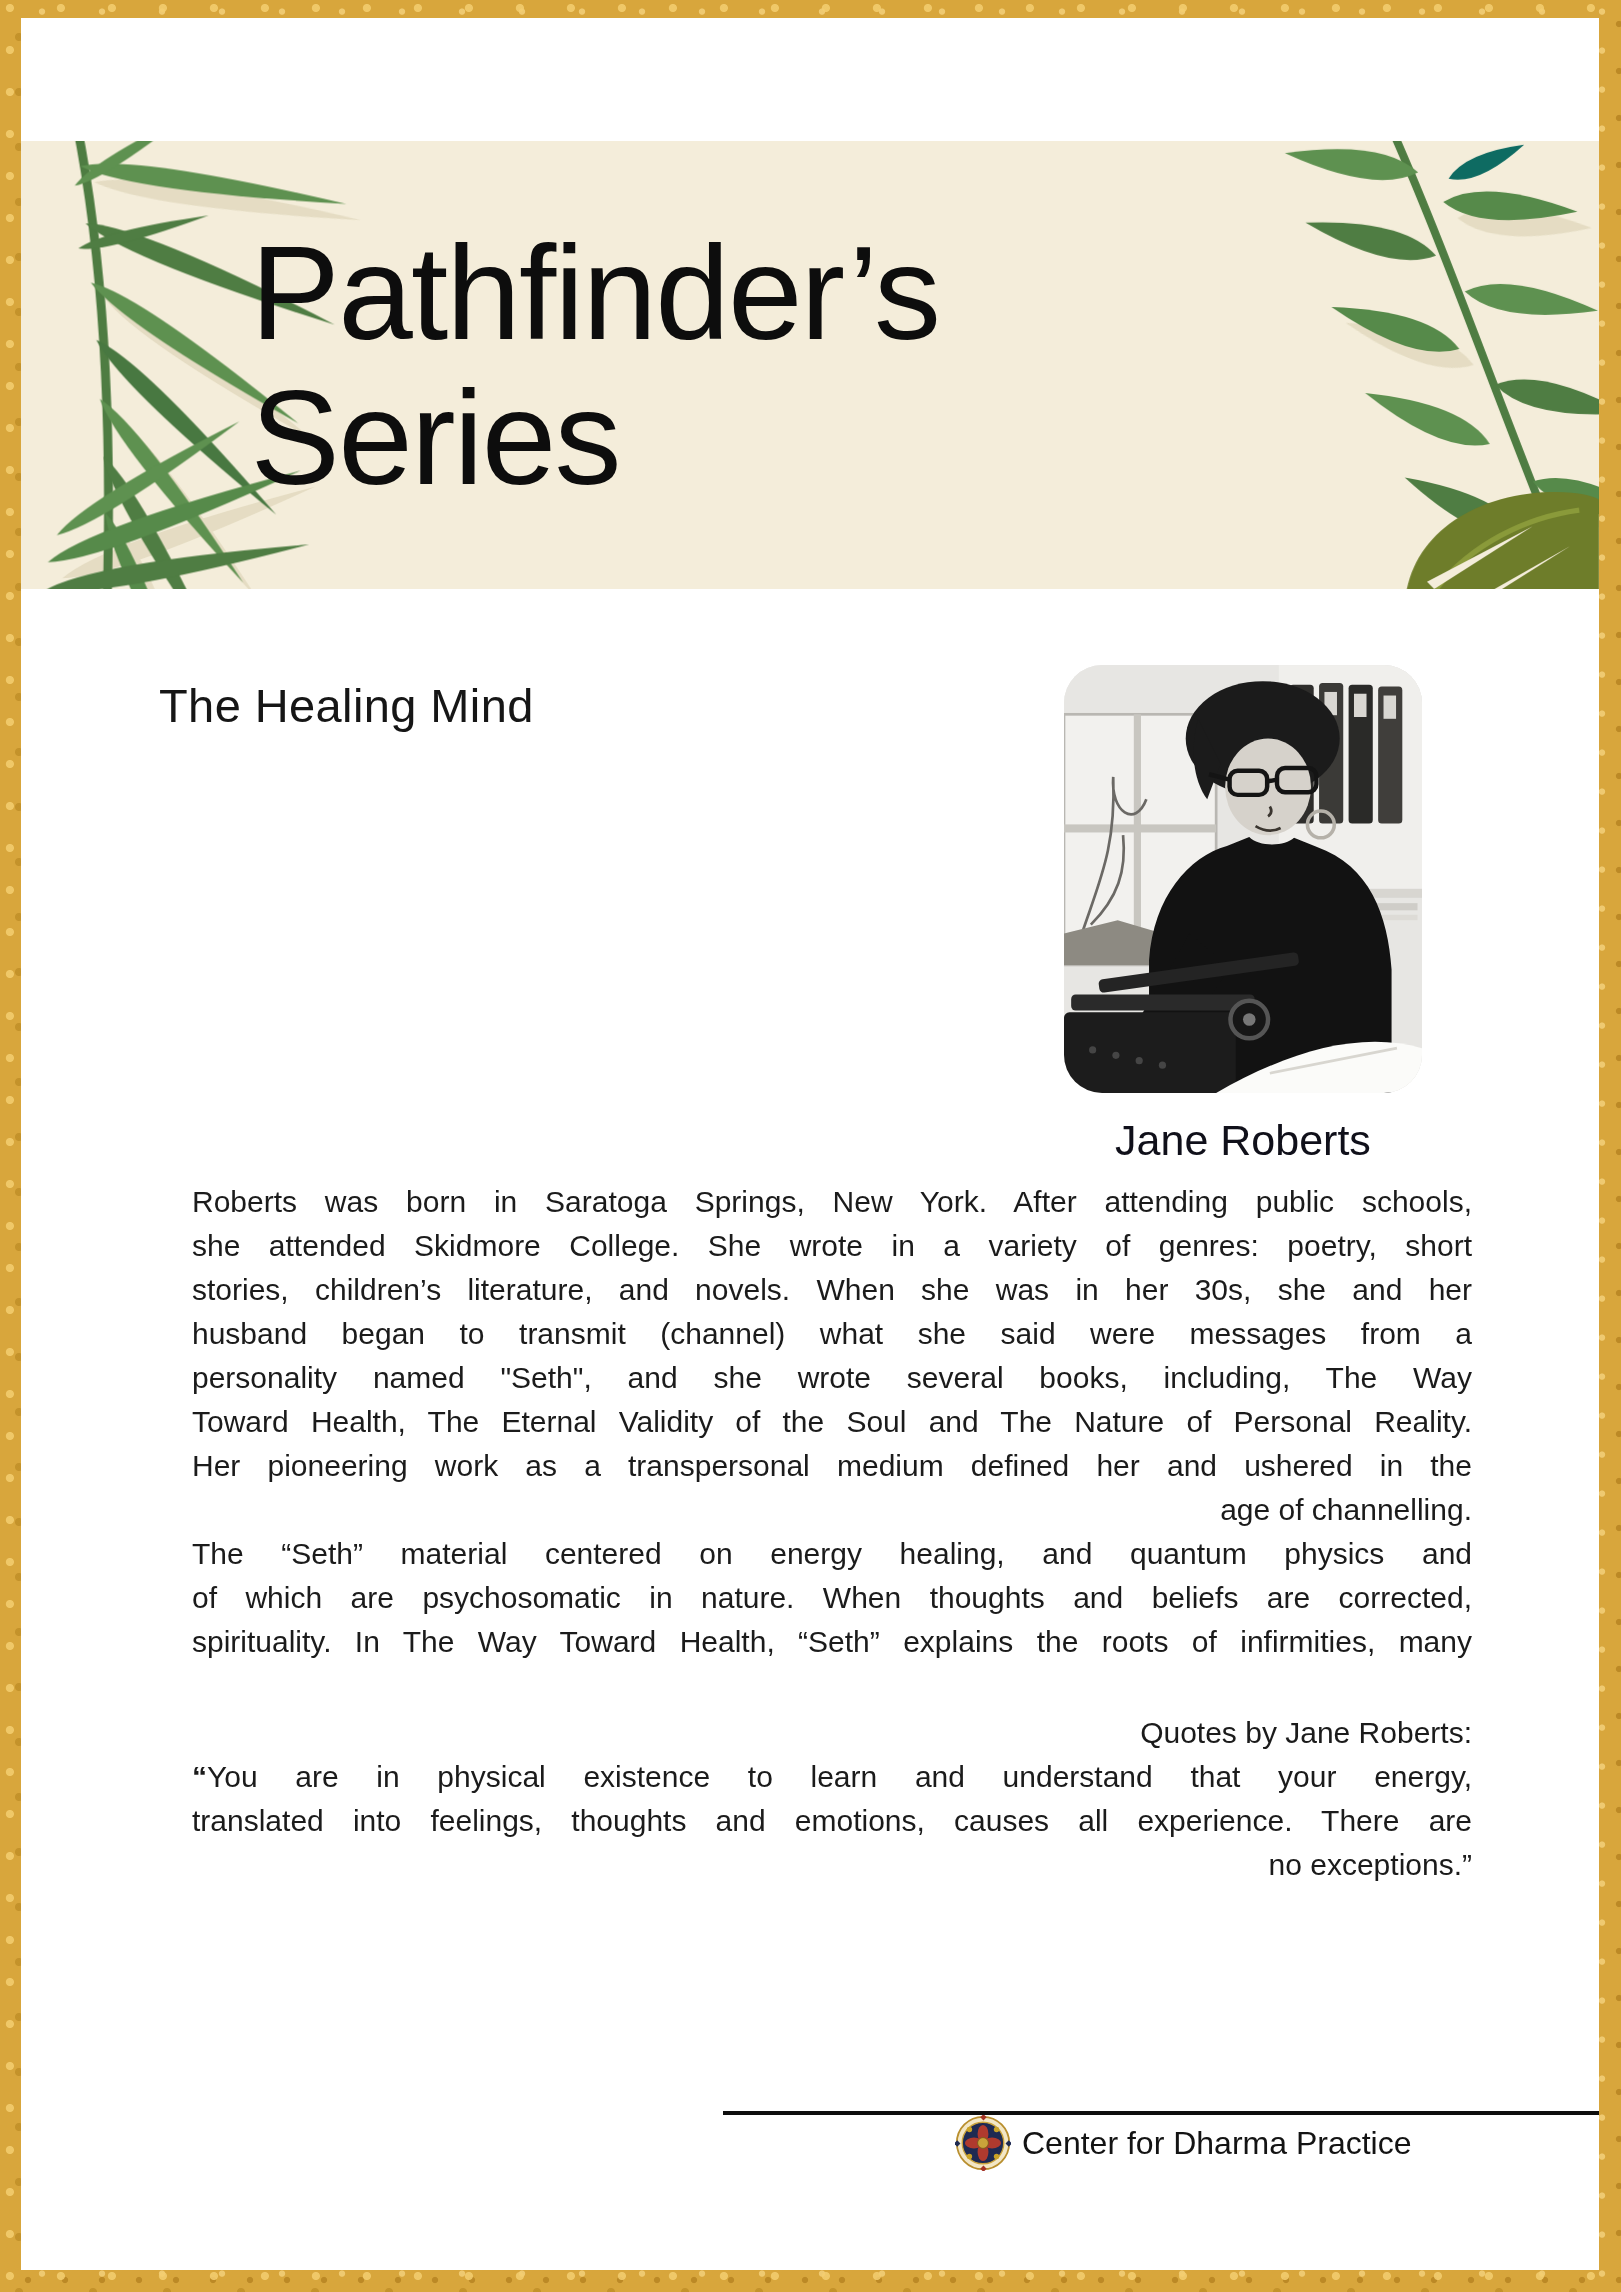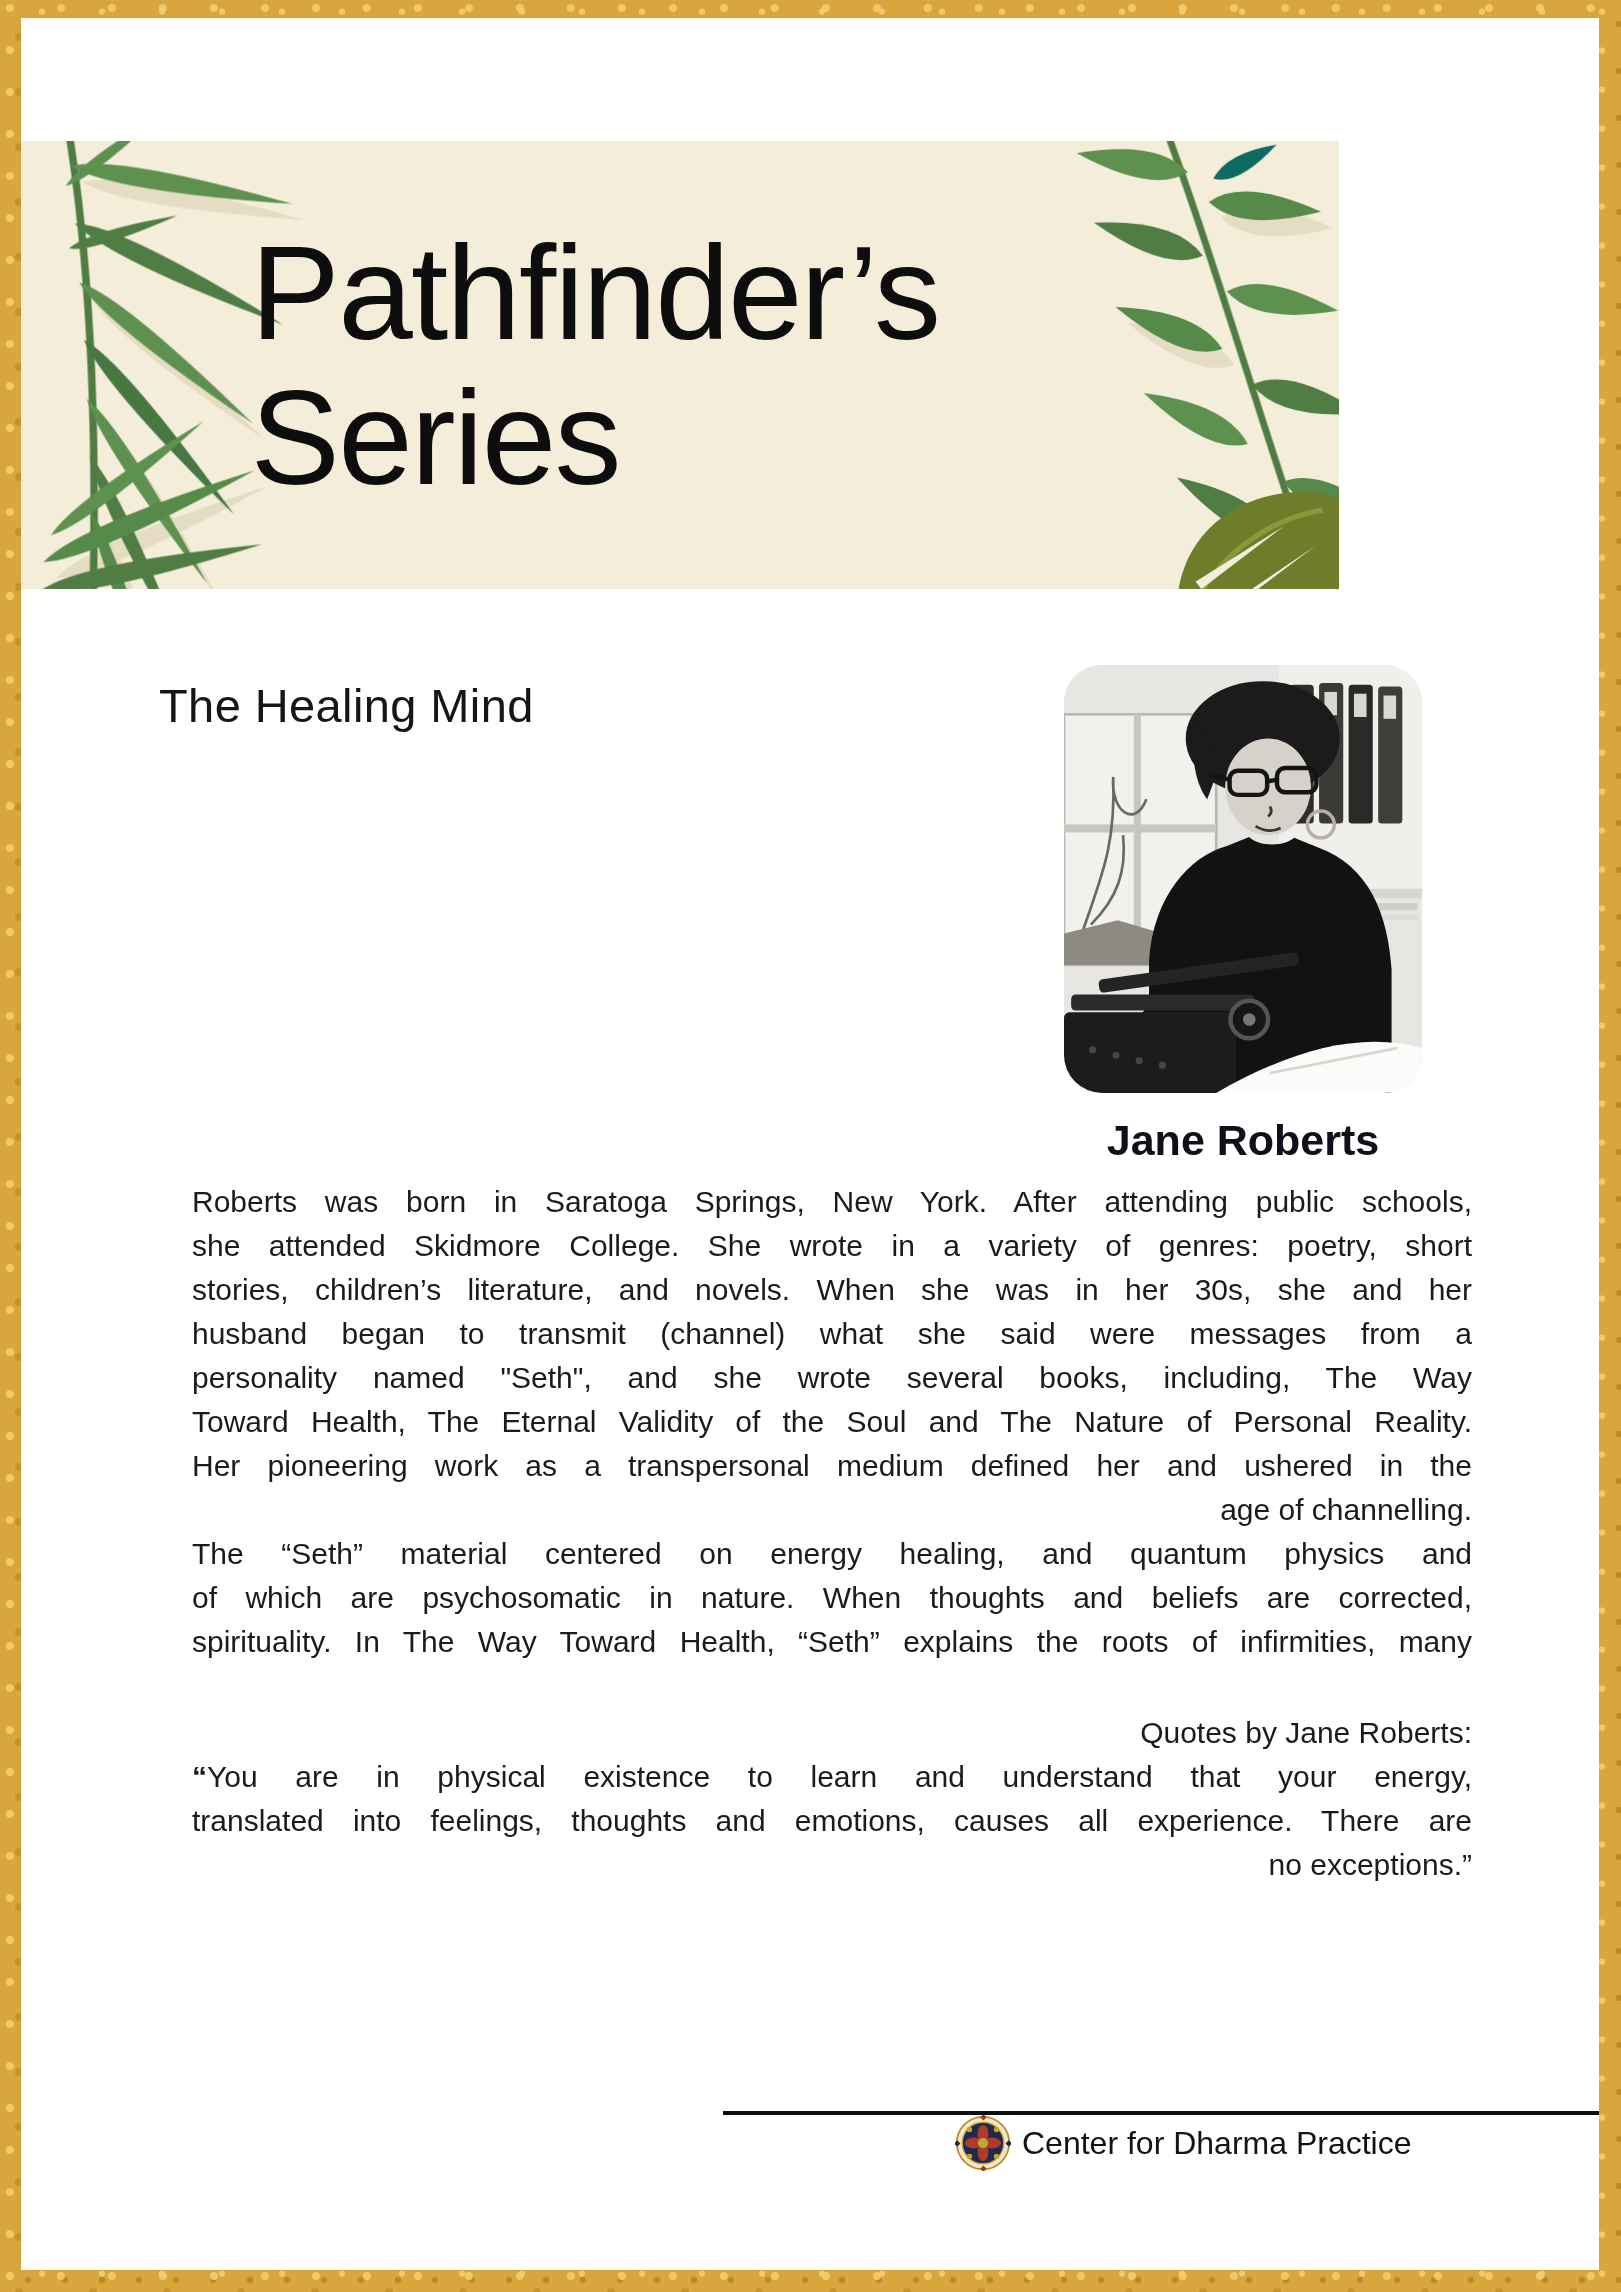--- a/index.html
+++ b/index.html
@@ -9,39 +9,39 @@
     font-family:"Liberation Sans", sans-serif;
     background-color:#D8A63C;
     background-image:
       radial-gradient(circle 6.3px at 9.9px 8px, rgba(244,206,112,.85) 0 3.6px, transparent 4.5px),
       radial-gradient(circle 5.4px at 28px 24px, rgba(153,102,10,.45) 0 2.7px, transparent 3.6px),
       radial-gradient(circle 4.5px at 42px 11.6px, rgba(255,226,148,.6) 0 2.7px, transparent 3.6px),
       radial-gradient(circle 7.2px at 19px 37px, rgba(164,116,16,.4) 0 3.6px, transparent 4.5px);
     background-size:51px 42px, 37px 47px, 60px 39px, 74px 55px;
   }
   .inner{position:absolute;left:20.6px;top:18px;width:1578px;height:2252px;background:#ffffff;}
-  .banner{position:absolute;left:20.6px;top:141px;width:1318px;height:448px;background:#F4EDDA;overflow:hidden;}
+  .banner{position:absolute;left:20.6px;top:141px;width:1578px;height:448px;background:#F4EDDA;overflow:hidden;}
   .banner svg{position:absolute;left:0;top:0;width:100%;height:100%;}
   .title{
     position:absolute;left:230px;top:79px;z-index:3;
     font-size:134px;line-height:145px;font-weight:400;letter-spacing:-1.8px;
     color:#0D0D0D;
   }
   .subtitle{
     position:absolute;left:159px;top:679px;
     font-size:47px;line-height:54px;font-weight:400;color:#161616;letter-spacing:0.4px;
   }
   .photo{
     position:absolute;left:1064px;top:665px;width:358px;height:428px;
     border-radius:38px;overflow:hidden;background:#e8e7e4;
   }
   .photo svg{display:block;width:100%;height:100%;}
   .author{
     position:absolute;left:1064px;top:1116px;width:358px;text-align:center;
-    font-size:43px;font-weight:700;color:#10101A;letter-spacing:0;
+    font-size:43px;font-weight:400;color:#10101A;letter-spacing:0;
   }
   .bio{
     position:absolute;left:159px;top:1180px;width:1313px;
     font-size:30px;line-height:44px;color:#1B1B1B;
   }
   .bio .jl{text-align:justify;text-align-last:justify;margin-left:33px;}
   .bio .ll{text-align:right;}
   .spacer{height:47px;}
   .qhead{font-weight:400;}
   .b{font-weight:700;}

